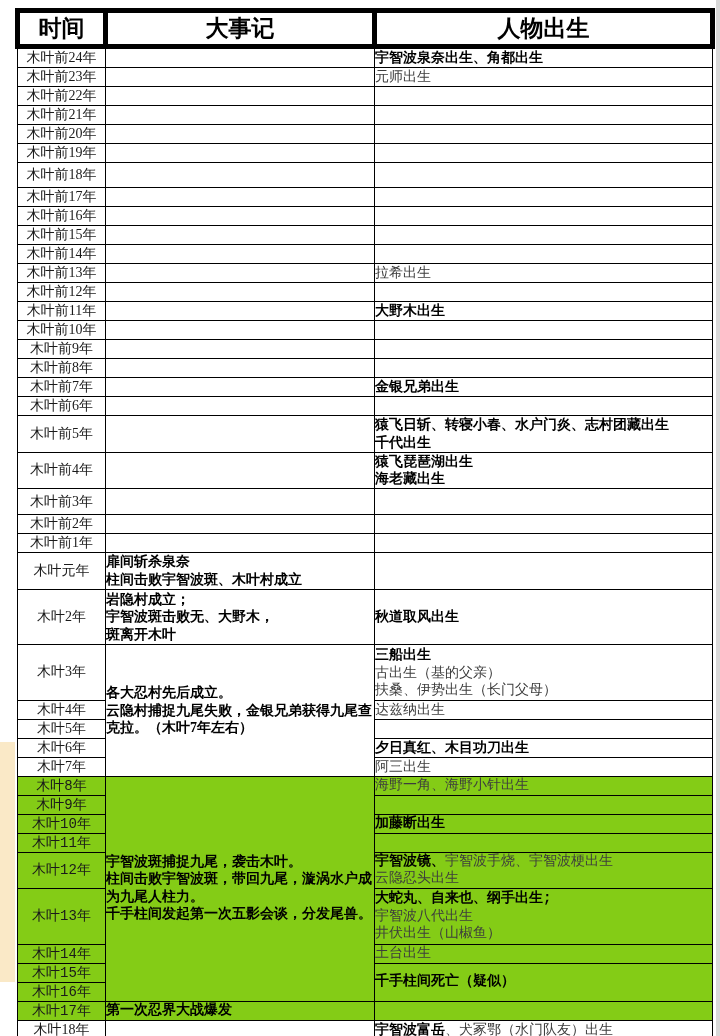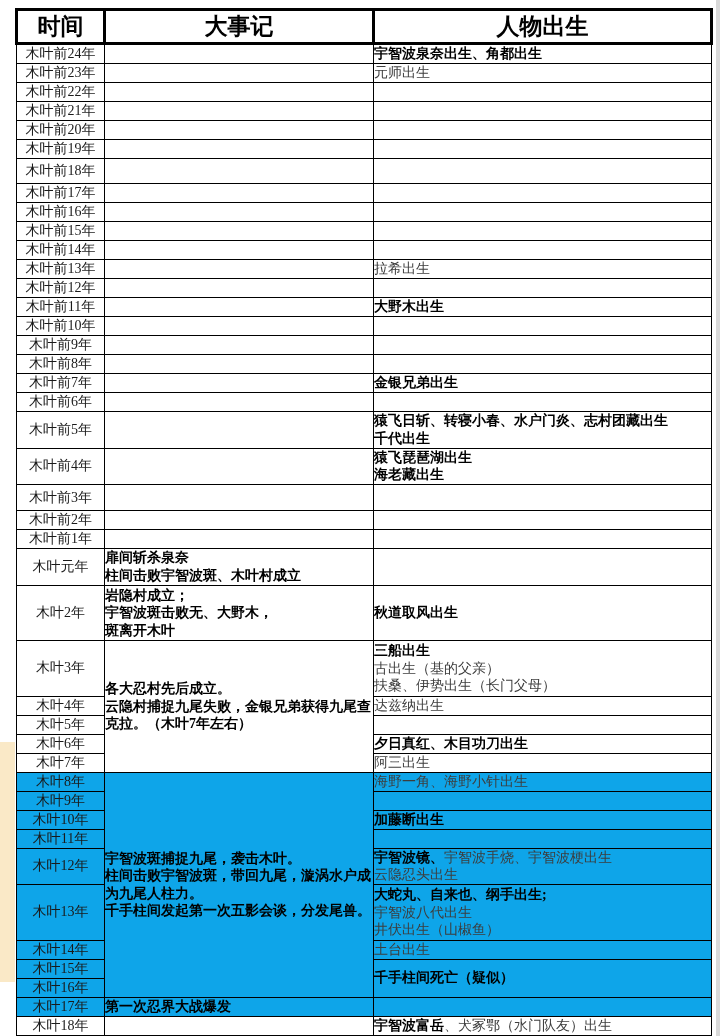--- a/index.html
+++ b/index.html
@@ -18,41 +18,41 @@
     table-layout:fixed;
     width:695px;
     background:#fff;
   }
   table.timeline th, table.timeline td{
     border:1px solid #000;
     overflow:hidden;
     padding:0;
   }
   table.timeline th{
-    border:3px solid #000000;
+    border:5px solid #000000;
     font-size:23px;
     font-weight:bold;
     text-align:center;
     height:30px;
     background:#fff;
   }
   td.year{
     text-align:center;
     font-size:14px;
     color:#1a1a1a;
     vertical-align:middle;
   }
   td.ev, td.bi{
     font-size:14px;
     vertical-align:middle;
     padding:0 4px;
     line-height:17.5px;
     word-break:break-all;
   }
-  tr.hl > td{background:#0ea5e9;}
+  tr.hl > td{background:#84cc16;font-family:Liberation Mono, monospace;}
   .seg-b{font-weight:bold;color:#000;}
   .seg-r{font-weight:normal;color:#3d3d3d;}
   .cell-line{white-space:normal;}
 </style>
 </head>
 <body>
 
 <div class="edge-shade"></div>
 <div class="hl-band"></div>
 

